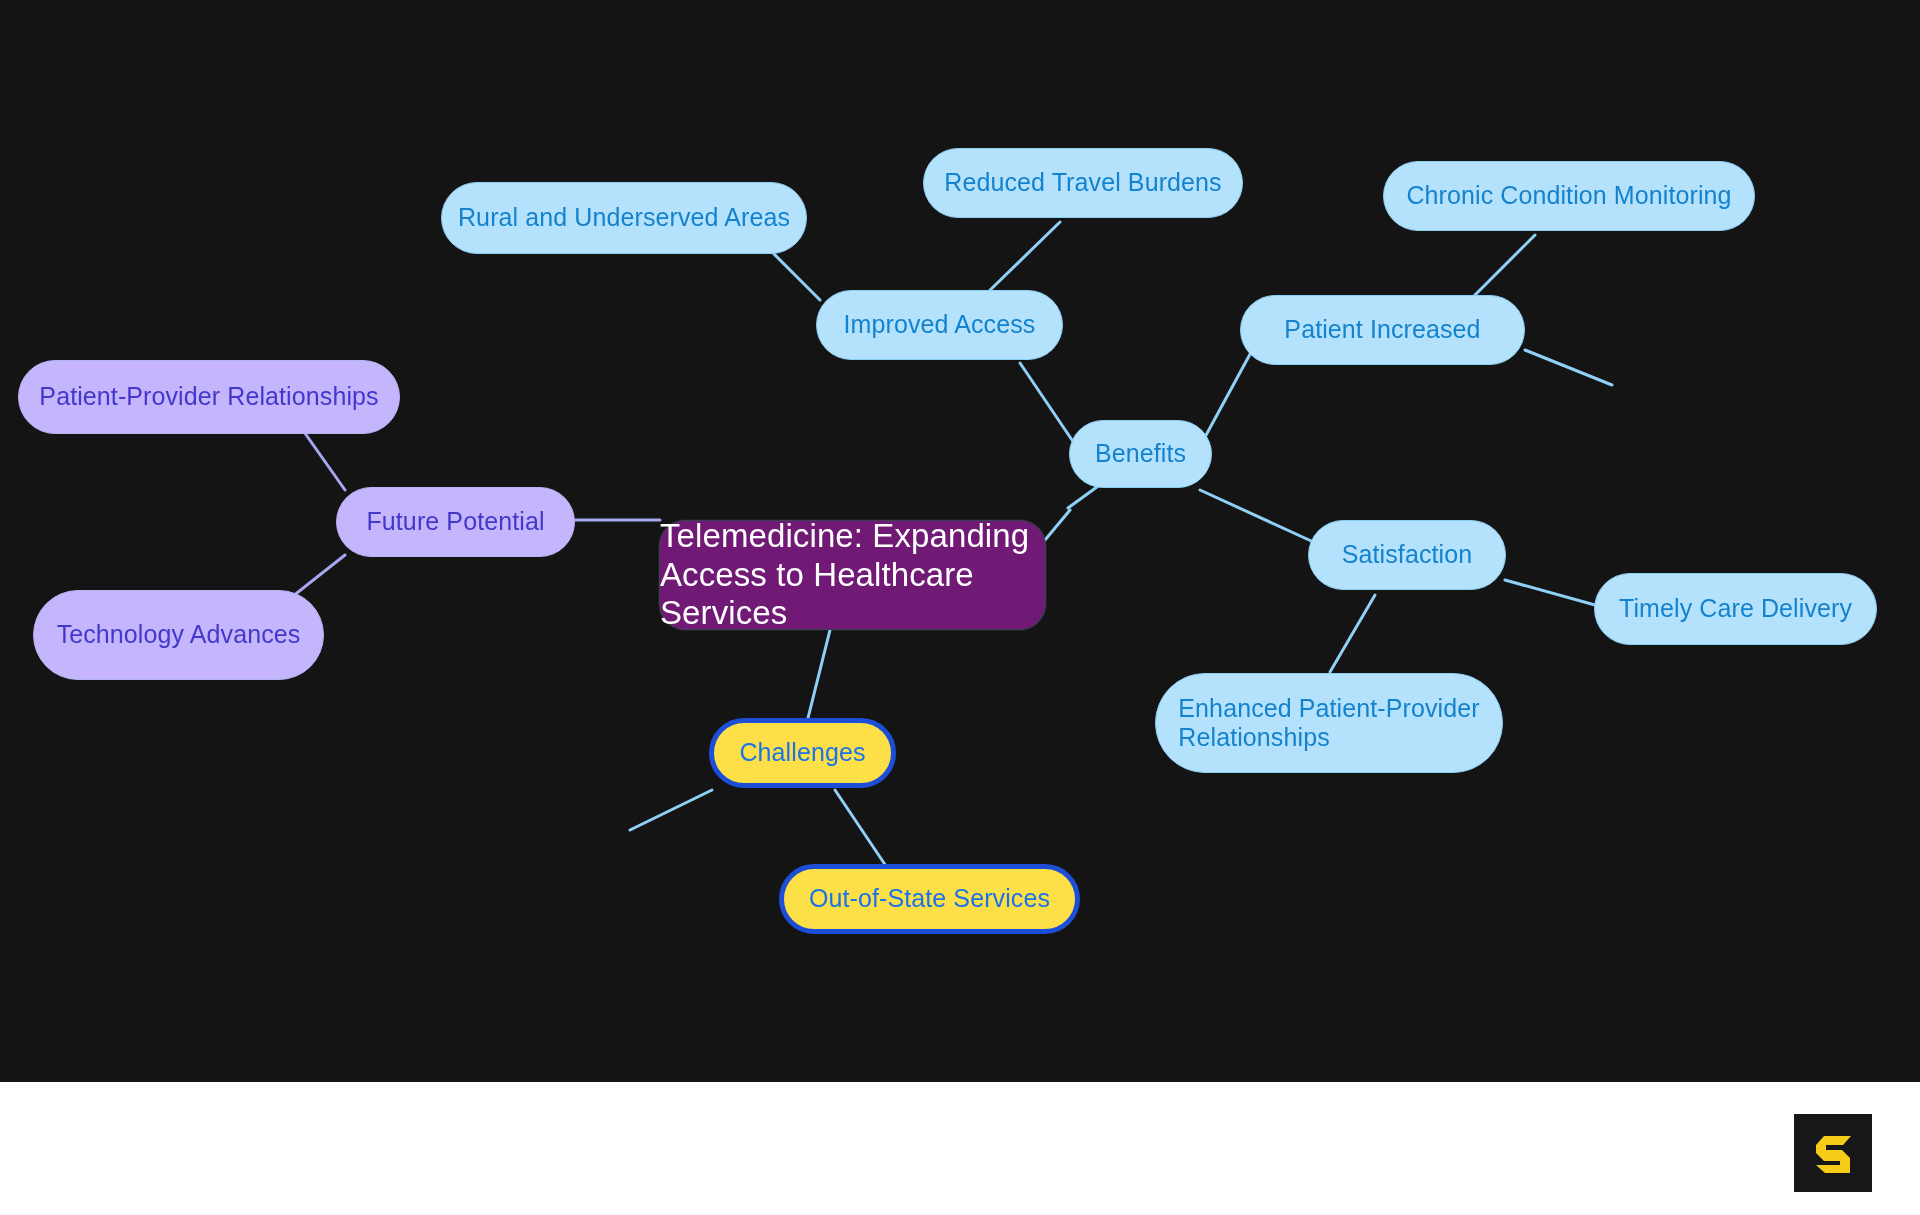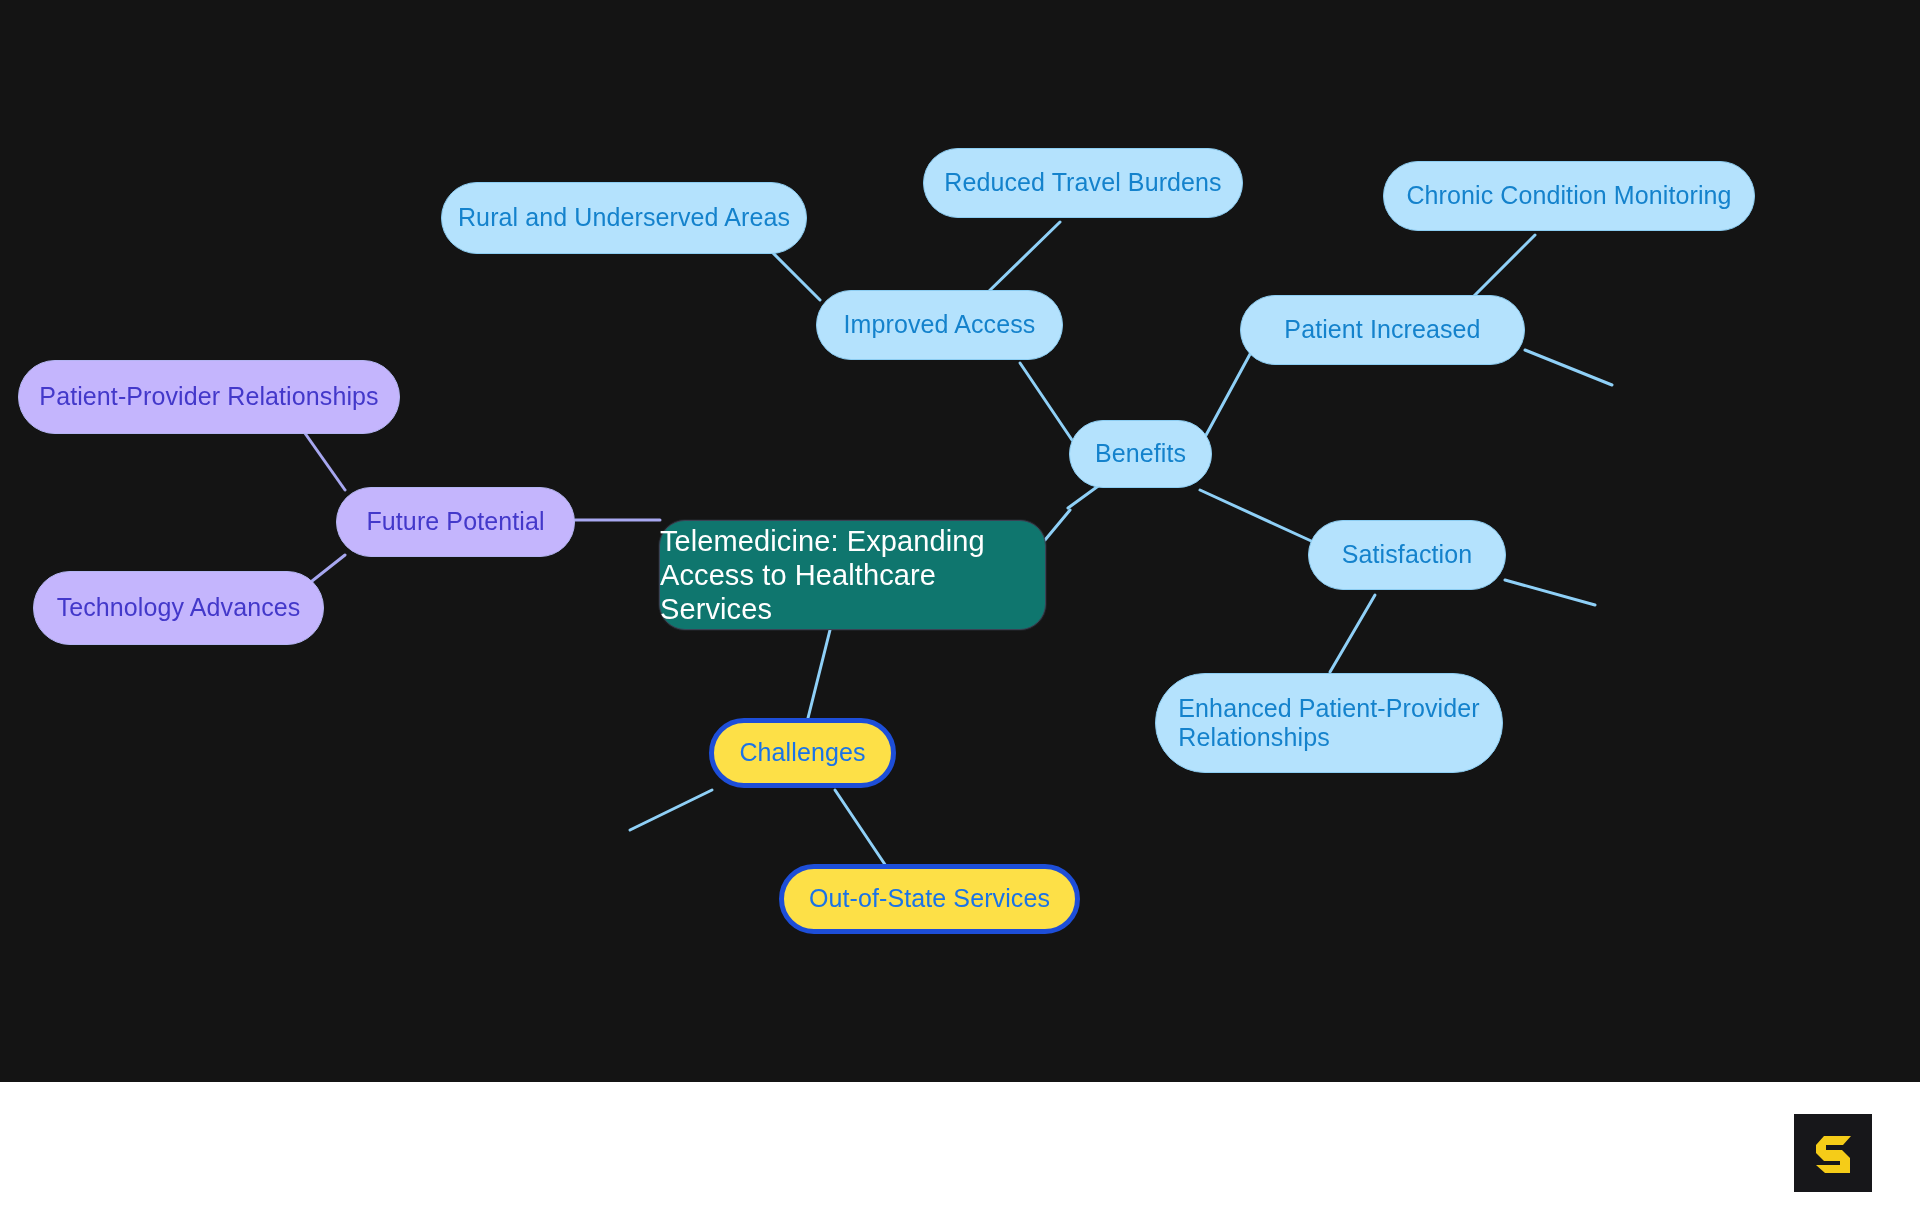--- a/index.html
+++ b/index.html
@@ -41,25 +41,25 @@
     box-sizing: border-box;
     display: flex;
     align-items: center;
     justify-content: center;
     border-radius: 999px;
     line-height: 1.18;
     white-space: pre-line;
     letter-spacing: 0.1px;
   }
   .node.root {
-    background: #0f766e;
+    background: #701a75;
     color: #ffffff;
     border: 1px solid #3a4355;
     border-radius: 26px;
-    font-size: 29px;
+    font-size: 33px;
     box-shadow: 0 0 0 1px rgba(120,140,170,0.10);
   }
   .node.blue-mid {
     background: #b4e2fd;
     color: #1482cc;
     border: 1px solid #8ccdf2;
     font-size: 25px;
   }
   .node.blue-pale {
     background: #fde047;
@@ -129,34 +129,35 @@
 
     <div class="node blue-mid" style="left:923px; top:148px; width:320px; height:70px;">Reduced Travel Burdens</div>
 
     <div class="node blue-mid" style="left:1240px; top:295px; width:285px; height:70px;">Patient Increased</div>
 
     <div class="node blue-mid" style="left:1383px; top:161px; width:372px; height:70px;">Chronic Condition Monitoring</div>
 
 
     <div class="node blue-mid" style="left:1308px; top:520px; width:198px; height:70px;">Satisfaction</div>
 
+    <div class="node blue-mid" style="left:1594px; top:573px; width:283px; height:72px;">Timely Care Delivery</div>
 
     <div class="node blue-mid" style="left:1155px; top:673px; width:348px; height:100px;">Enhanced Patient-Provider
 Relationships</div>
 
     <div class="node blue-pale" style="left:709px; top:718px; width:187px; height:70px;">Challenges</div>
 
 
     <div class="node blue-pale" style="left:779px; top:864px; width:301px; height:70px;">Out-of-State Services</div>
 
     <div class="node purple" style="left:336px; top:487px; width:239px; height:70px;">Future Potential</div>
 
     <div class="node purple" style="left:18px; top:360px; width:382px; height:74px;">Patient-Provider Relationships</div>
 
-    <div class="node purple" style="left:33px; top:571px; width:291px; height:74px;">Technology Advances</div>
+    <div class="node purple" style="left:33px; top:590px; width:291px; height:90px;">Technology Advances</div>
 
   </div>
 
   <div id="logo" style="left:1794px; top:1114px; width:78px; height:78px;">
     <svg width="52" height="52" viewBox="0 0 52 52">
       <path d="M 44 9 L 17 9 L 9 18 L 9 26 L 17 34 L 33 34 L 33 38 L 9 38 L 18 46 L 43 46 L 43 31 L 35 23 L 19 23 L 19 18 L 36 18 Z" fill="#f5cc18"></path>
     </svg>
   </div>
 
 </div>

